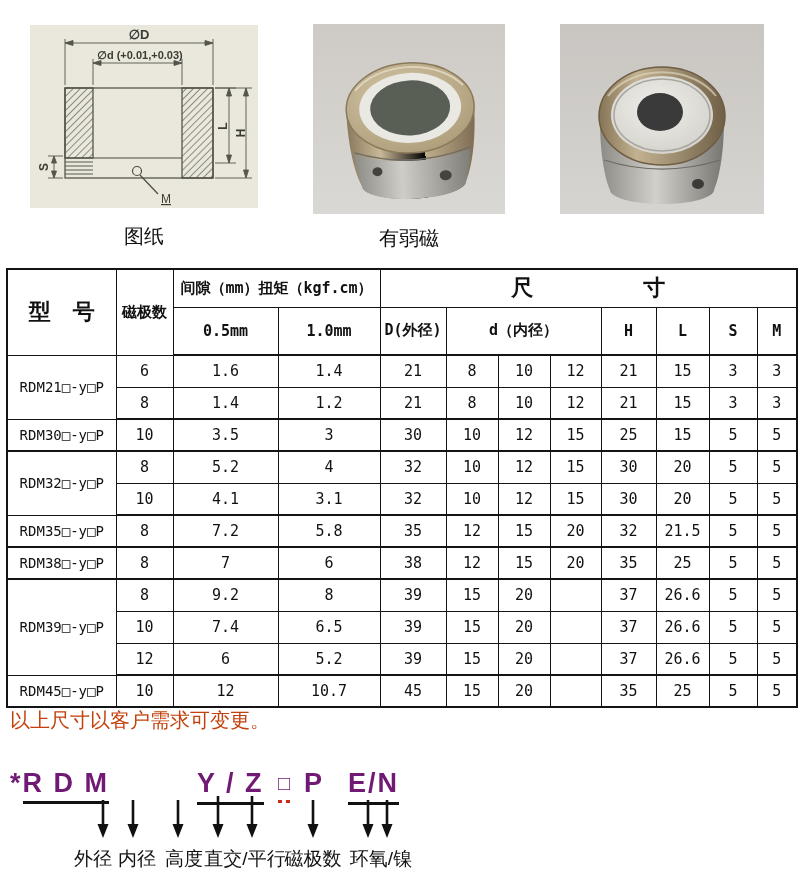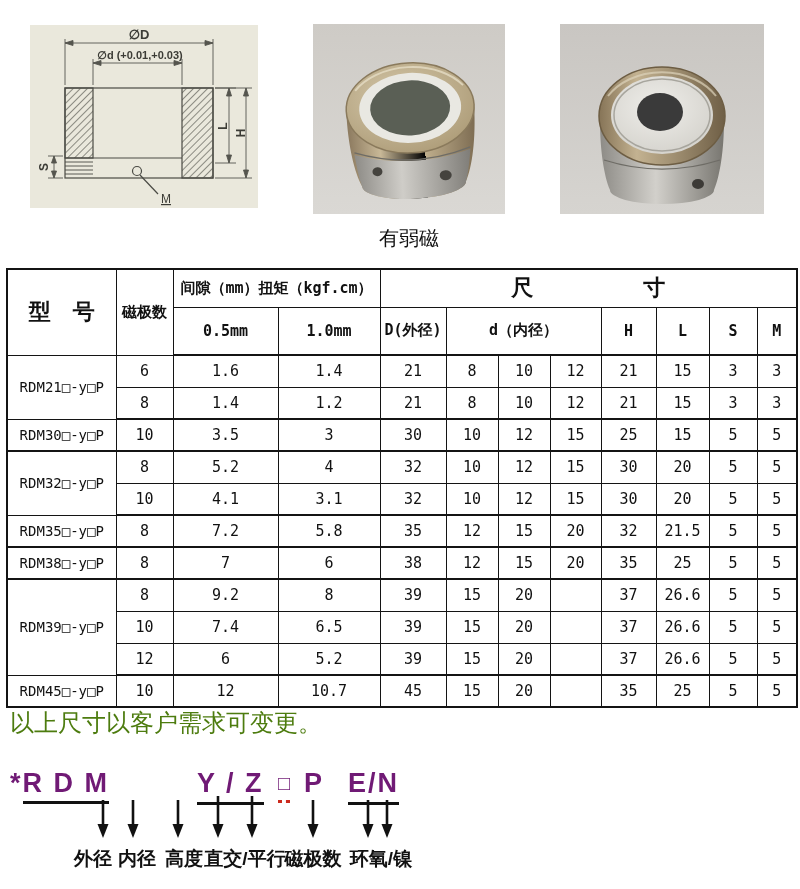--- a/index.html
+++ b/index.html
@@ -30,32 +30,32 @@
   table.spec thead tr.h1 { height:38px; }
   table.spec thead tr.h2 { height:48px; }
   table.spec tbody tr { height:32px; }
   table.spec th { font-size:15px; font-weight:bold; white-space:pre; }
   table.spec th.big { font-size:22px; }
   table.spec td { font-size:15px; font-weight:normal; }
   table.spec td.model { font-size:14px; white-space:pre;margin-left:24px; }
   table.spec thead tr.h2 th { border-bottom:2px solid #141414; }
   table.spec tr.group-end td { border-bottom:2px solid #141414; }
   
-  .note { position:absolute; left:10px; top:707px; font-size:24px; color:#4d7c0f; }
+  .note { position:absolute; left:10px; top:707px; font-size:20px; color:#c2410c; }
   .formula { position:absolute; left:0; top:762px; width:460px; height:120px; }
   .fseg {
     position:absolute; top:6px; font-size:27px; font-weight:bold;
     color:#701a75; letter-spacing:2px; white-space:pre;
   }
   .ul { border-bottom:3px solid #111; padding-bottom:3px; }
   .boxglyph { font-size:20px; vertical-align:3px; letter-spacing:0; }
   .red-dotted { border-bottom:3px dotted #cc2a1d; padding-bottom:5px; }
   .flabel {
     position:absolute; top:84px; transform:translateX(-50%);
-    font-size:19px; font-weight:bold; color:#111; white-space:nowrap;
+    font-size:19px; font-weight:normal; color:#111; white-space:nowrap;
   }
   .arrows { position:absolute; left:0; top:34px; }
 </style>
 </head>
 <body>
 
 <div class="page">
 
   <div class="fig" style="left:30px; top:25px;">
     <svg width="228" height="183" viewBox="0 0 228 183">
@@ -117,20 +117,21 @@
       <g font-family="Liberation Sans, sans-serif" fill="#3c3c36">
         <text x="109" y="14" font-size="13" font-weight="bold" text-anchor="middle">∅D</text>
         <text x="110" y="34" font-size="11" font-weight="bold" text-anchor="middle">∅d (+0.01,+0.03)</text>
         <text x="194" y="104" font-size="12" font-weight="bold" text-anchor="middle" transform="rotate(-90 194 101)">L</text>
         <text x="211" y="112" font-size="12" font-weight="bold" text-anchor="middle" transform="rotate(-90 211 108)">H</text>
         <text x="14" y="146" font-size="12" font-weight="bold" text-anchor="middle" transform="rotate(-90 14 142)">S</text>
         <text x="131" y="178" font-size="12" text-decoration="underline">M</text>
       </g>
     </svg>
   </div>
+  <div class="caption" style="left:30px; top:223px; width:228px;">图纸</div>
 
   <div class="fig" style="left:313px; top:24px;">
     <svg width="192" height="190" viewBox="0 0 192 190">
       <defs>
         <linearGradient id="pbg1" x1="0" y1="0" x2="0" y2="1">
           <stop offset="0" stop-color="#cecbc6"></stop>
             <stop offset="1" stop-color="#dad8d4"></stop>
         </linearGradient>
         <linearGradient id="gold1" x1="0" y1="0" x2="1" y2="0">
           <stop offset="0" stop-color="#8c7a5f"></stop>

